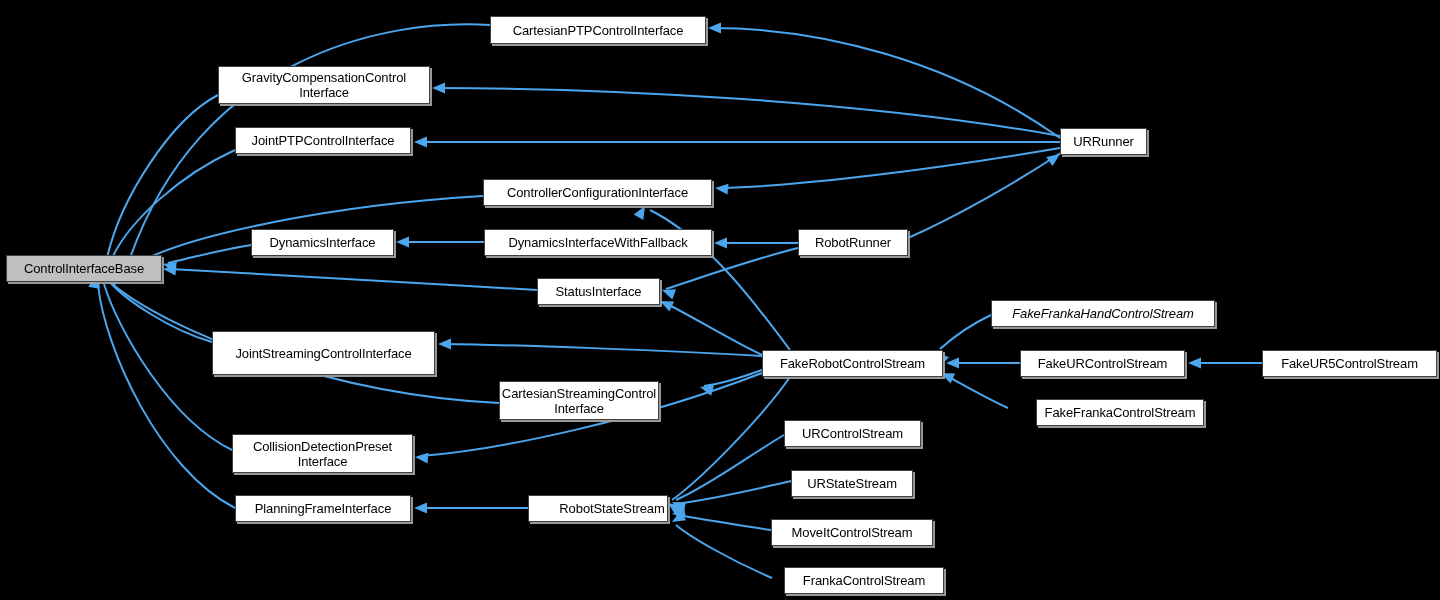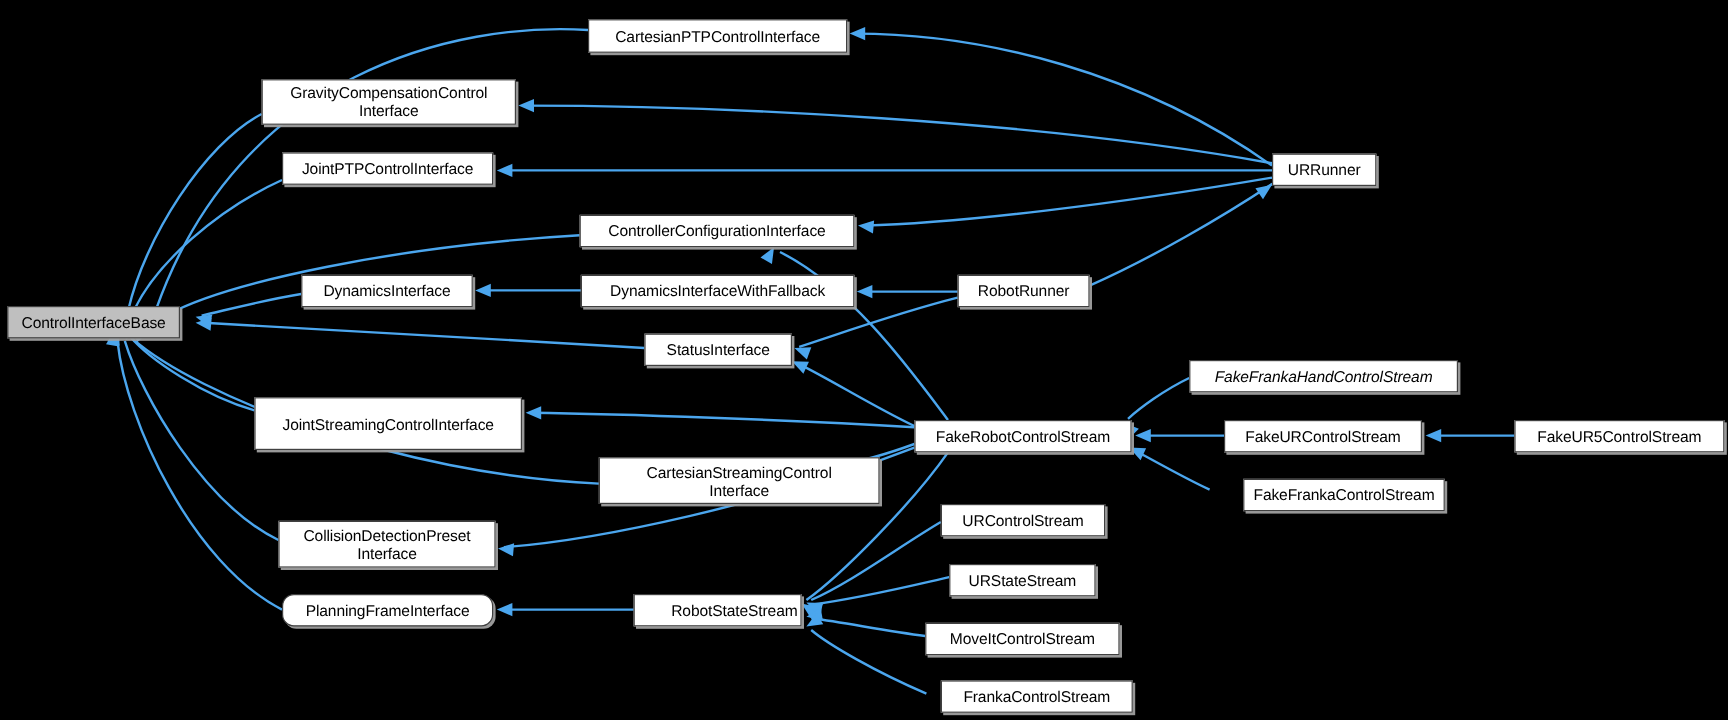--- a/index.html
+++ b/index.html
@@ -181,37 +181,37 @@
       </g>
       <g>
         <path d="M 771,530 C 740,526 710,520 676,515" fill="none" stroke="#4BA6EE" stroke-width="2"></path>
         <polygon points="0,0 13,-5.5 13,5.5" fill="#4BA6EE" transform="translate(672,514) rotate(-10)"></polygon>
       </g>
       <g>
         <path d="M 772,578 C 730,560 690,537 676,525" fill="none" stroke="#4BA6EE" stroke-width="2"></path>
         <polygon points="0,0 13,-5.5 13,5.5" fill="#4BA6EE" transform="translate(672,522) rotate(-30)"></polygon>
       </g>
     </svg>
-<div class="node root" style="left: 6px; top: 255px; width: 144px; height: 27px;"><span class="label">ControlInterfaceBase</span></div>
+<div class="node root" style="left: 6px; top: 255px; width: 156px; height: 27px;"><span class="label">ControlInterfaceBase</span></div>
     <div class="node" style="left: 490px; top: 16px; width: 216px; height: 28px;"><span class="label">CartesianPTPControlInterface</span></div>
     <div class="node" style="left: 218px; top: 66px; width: 212px; height: 38px;"><span class="label">GravityCompensationControl
 Interface</span></div>
     <div class="node" style="left: 235px; top: 127px; width: 176px; height: 27px;"><span class="label">JointPTPControlInterface</span></div>
     <div class="node" style="left: 483px; top: 179px; width: 229px; height: 27px;"><span class="label">ControllerConfigurationInterface</span></div>
     <div class="node" style="left: 251px; top: 229px; width: 143px; height: 27px;"><span class="label">DynamicsInterface</span></div>
     <div class="node" style="left: 484px; top: 229px; width: 228px; height: 27px;"><span class="label">DynamicsInterfaceWithFallback</span></div>
     <div class="node" style="left: 798px; top: 229px; width: 110px; height: 27px;"><span class="label">RobotRunner</span></div>
     <div class="node" style="left: 1060px; top: 128px; width: 87px; height: 27px;"><span class="label">URRunner</span></div>
     <div class="node" style="left: 537px; top: 278px; width: 123px; height: 27px;"><span class="label">StatusInterface</span></div>
     <div class="node" style="left: 212px; top: 331px; width: 223px; height: 44px;"><span class="label">JointStreamingControlInterface</span></div>
-    <div class="node" style="left: 499px; top: 381px; width: 234px; height: 39px;"><span class="label">CartesianStreamingControl
+    <div class="node" style="left: 499px; top: 381px; width: 160px; height: 39px;"><span class="label">CartesianStreamingControl
 Interface</span></div>
     <div class="node" style="left: 232px; top: 434px; width: 181px; height: 39px;"><span class="label">CollisionDetectionPreset
 Interface</span></div>
-    <div class="node" style="left: 235px; top: 495px; width: 176px; height: 27px; border-radius: 10px;"><span class="label">PlanningFrameInterface</span></div>
+    <div class="node" style="left: 235px; top: 495px; width: 176px; height: 27px;"><span class="label">PlanningFrameInterface</span></div>
     <div class="node" style="left: 762px; top: 350px; width: 181px; height: 27px;"><span class="label">FakeRobotControlStream</span></div>
     <div class="node" style="left: 991px; top: 300px; width: 224px; height: 27px; font-style: italic;"><span class="label">FakeFrankaHandControlStream</span></div>
     <div class="node" style="left: 1020px; top: 350px; width: 165px; height: 27px;"><span class="label">FakeURControlStream</span></div>
     <div class="node" style="left: 1262px; top: 350px; width: 175px; height: 27px;"><span class="label">FakeUR5ControlStream</span></div>
     <div class="node" style="left: 1008px; top: 399px; width: 168px; height: 27px; margin-left: 28px;"><span class="label">FakeFrankaControlStream</span></div>
     <div class="node" style="left: 784px; top: 420px; width: 137px; height: 27px;"><span class="label">URControlStream</span></div>
     <div class="node" style="left: 528px; top: 495px; width: 140px; height: 27px; padding-left: 28px;"><span class="label">RobotStateStream</span></div>
     <div class="node" style="left: 791px; top: 470px; width: 122px; height: 27px;"><span class="label">URStateStream</span></div>
     <div class="node" style="left: 771px; top: 519px; width: 162px; height: 27px;"><span class="label">MoveItControlStream</span></div>
     <div class="node" style="left: 772px; top: 567px; width: 160px; height: 27px; margin-left: 12px;"><span class="label">FrankaControlStream</span></div>

